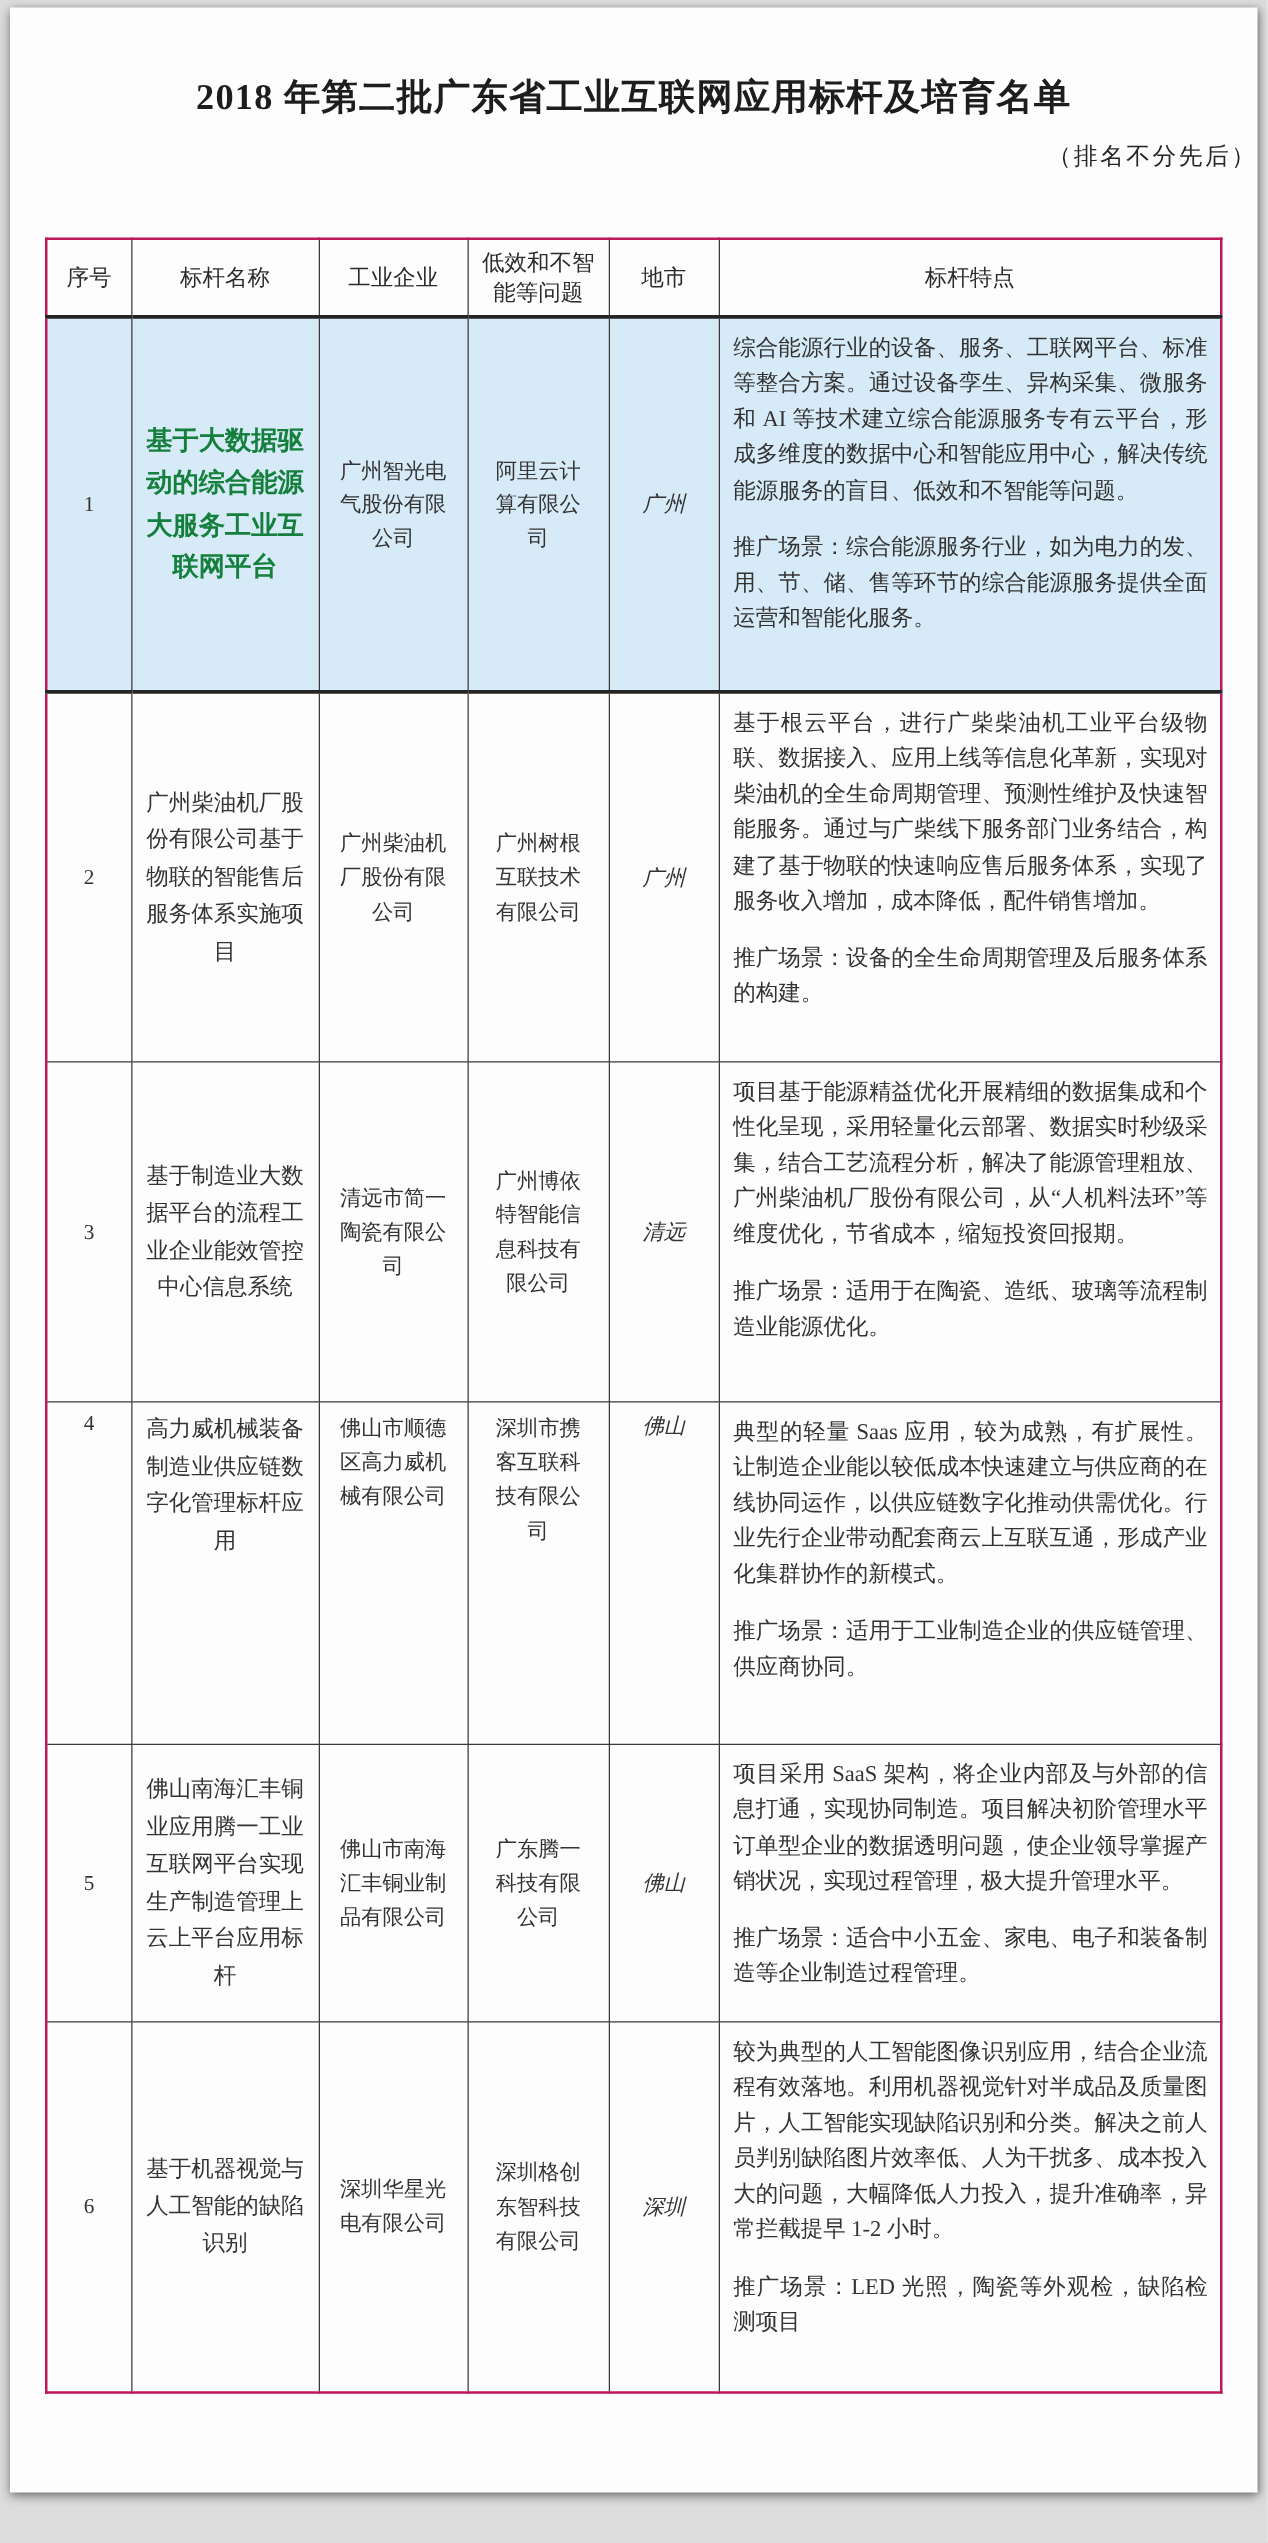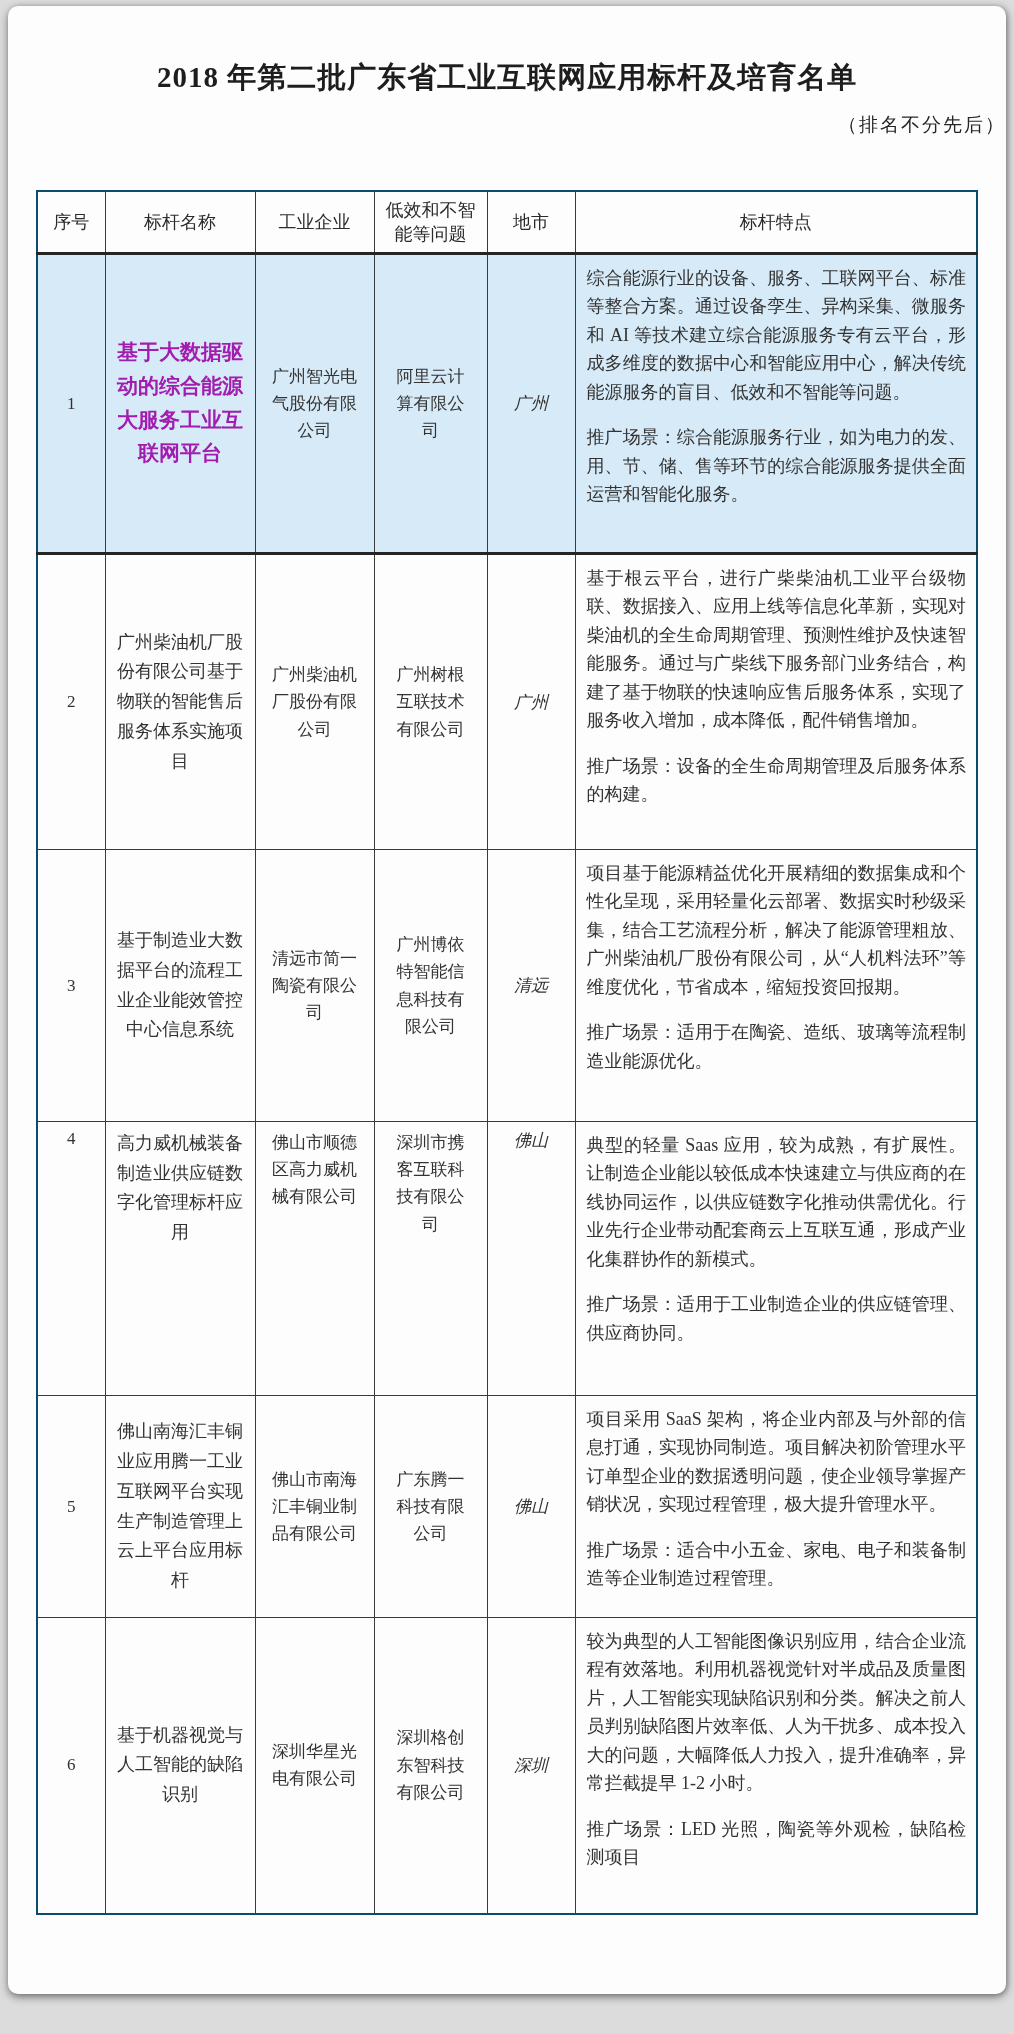--- a/index.html
+++ b/index.html
@@ -8,21 +8,20 @@
     background: #dcdcdc;
     font-family: "Liberation Serif", "DejaVu Serif", serif;
   }
   body { padding: 6px 8px 40px; }
   .page {
     background: #fdfdfd;
     box-shadow: 0 3px 8px rgba(0,0,0,0.45), 2px 0 5px rgba(0,0,0,0.18);
     min-height: 1988px;
     box-sizing: border-box;
     padding: 26px 0 20px;
-    border-radius: 10px;
   }
   .doc-title {
     text-align: center;
     font-size: 29px;
     font-weight: 700;
     color: #1d1d1d;
     margin: 26px 20px 14px;
     letter-spacing: 1px;
   }
   .doc-subtitle {
@@ -30,21 +29,21 @@
     font-size: 19px;
     color: #262626;
     margin-bottom: 52px;
     letter-spacing: 2px;
   }
   table.benchmark {
     width: 940px;
     margin: 0 auto;
     border-collapse: collapse;
     table-layout: fixed;
-    border: 2px solid #0c4a6e;
+    border: 2px solid #be185d;
   }
   .benchmark th, .benchmark td {
     border: 1px solid #3a3a3a;
     color: #333;
     word-break: break-all;
   }
   .benchmark th {
     font-size: 18px;
     font-weight: 400;
     color: #2b2b2b;
@@ -97,21 +96,21 @@
   td.c-feat p { margin: 0 0 0.95em; }
   td.c-feat p:last-child { margin-bottom: 0; }
   tr.highlight td { background: #d6eaf7; }
   tr.highlight td {
     border-top: 3px solid #252525;
     border-bottom: 3px solid #252525;
   }
   tr.highlight td.c-name {
     font-weight: 700;
     font-size: 21px;
-    color: #a21caf;
+    color: #15803d;
     line-height: 1.6;
   }
   tr.top-align td.c-no,
   tr.top-align td.c-name,
   tr.top-align td.c-ent,
   tr.top-align td.c-sup,
   tr.top-align td.c-city {
     vertical-align: top;
     padding-top: 7px;
   }

